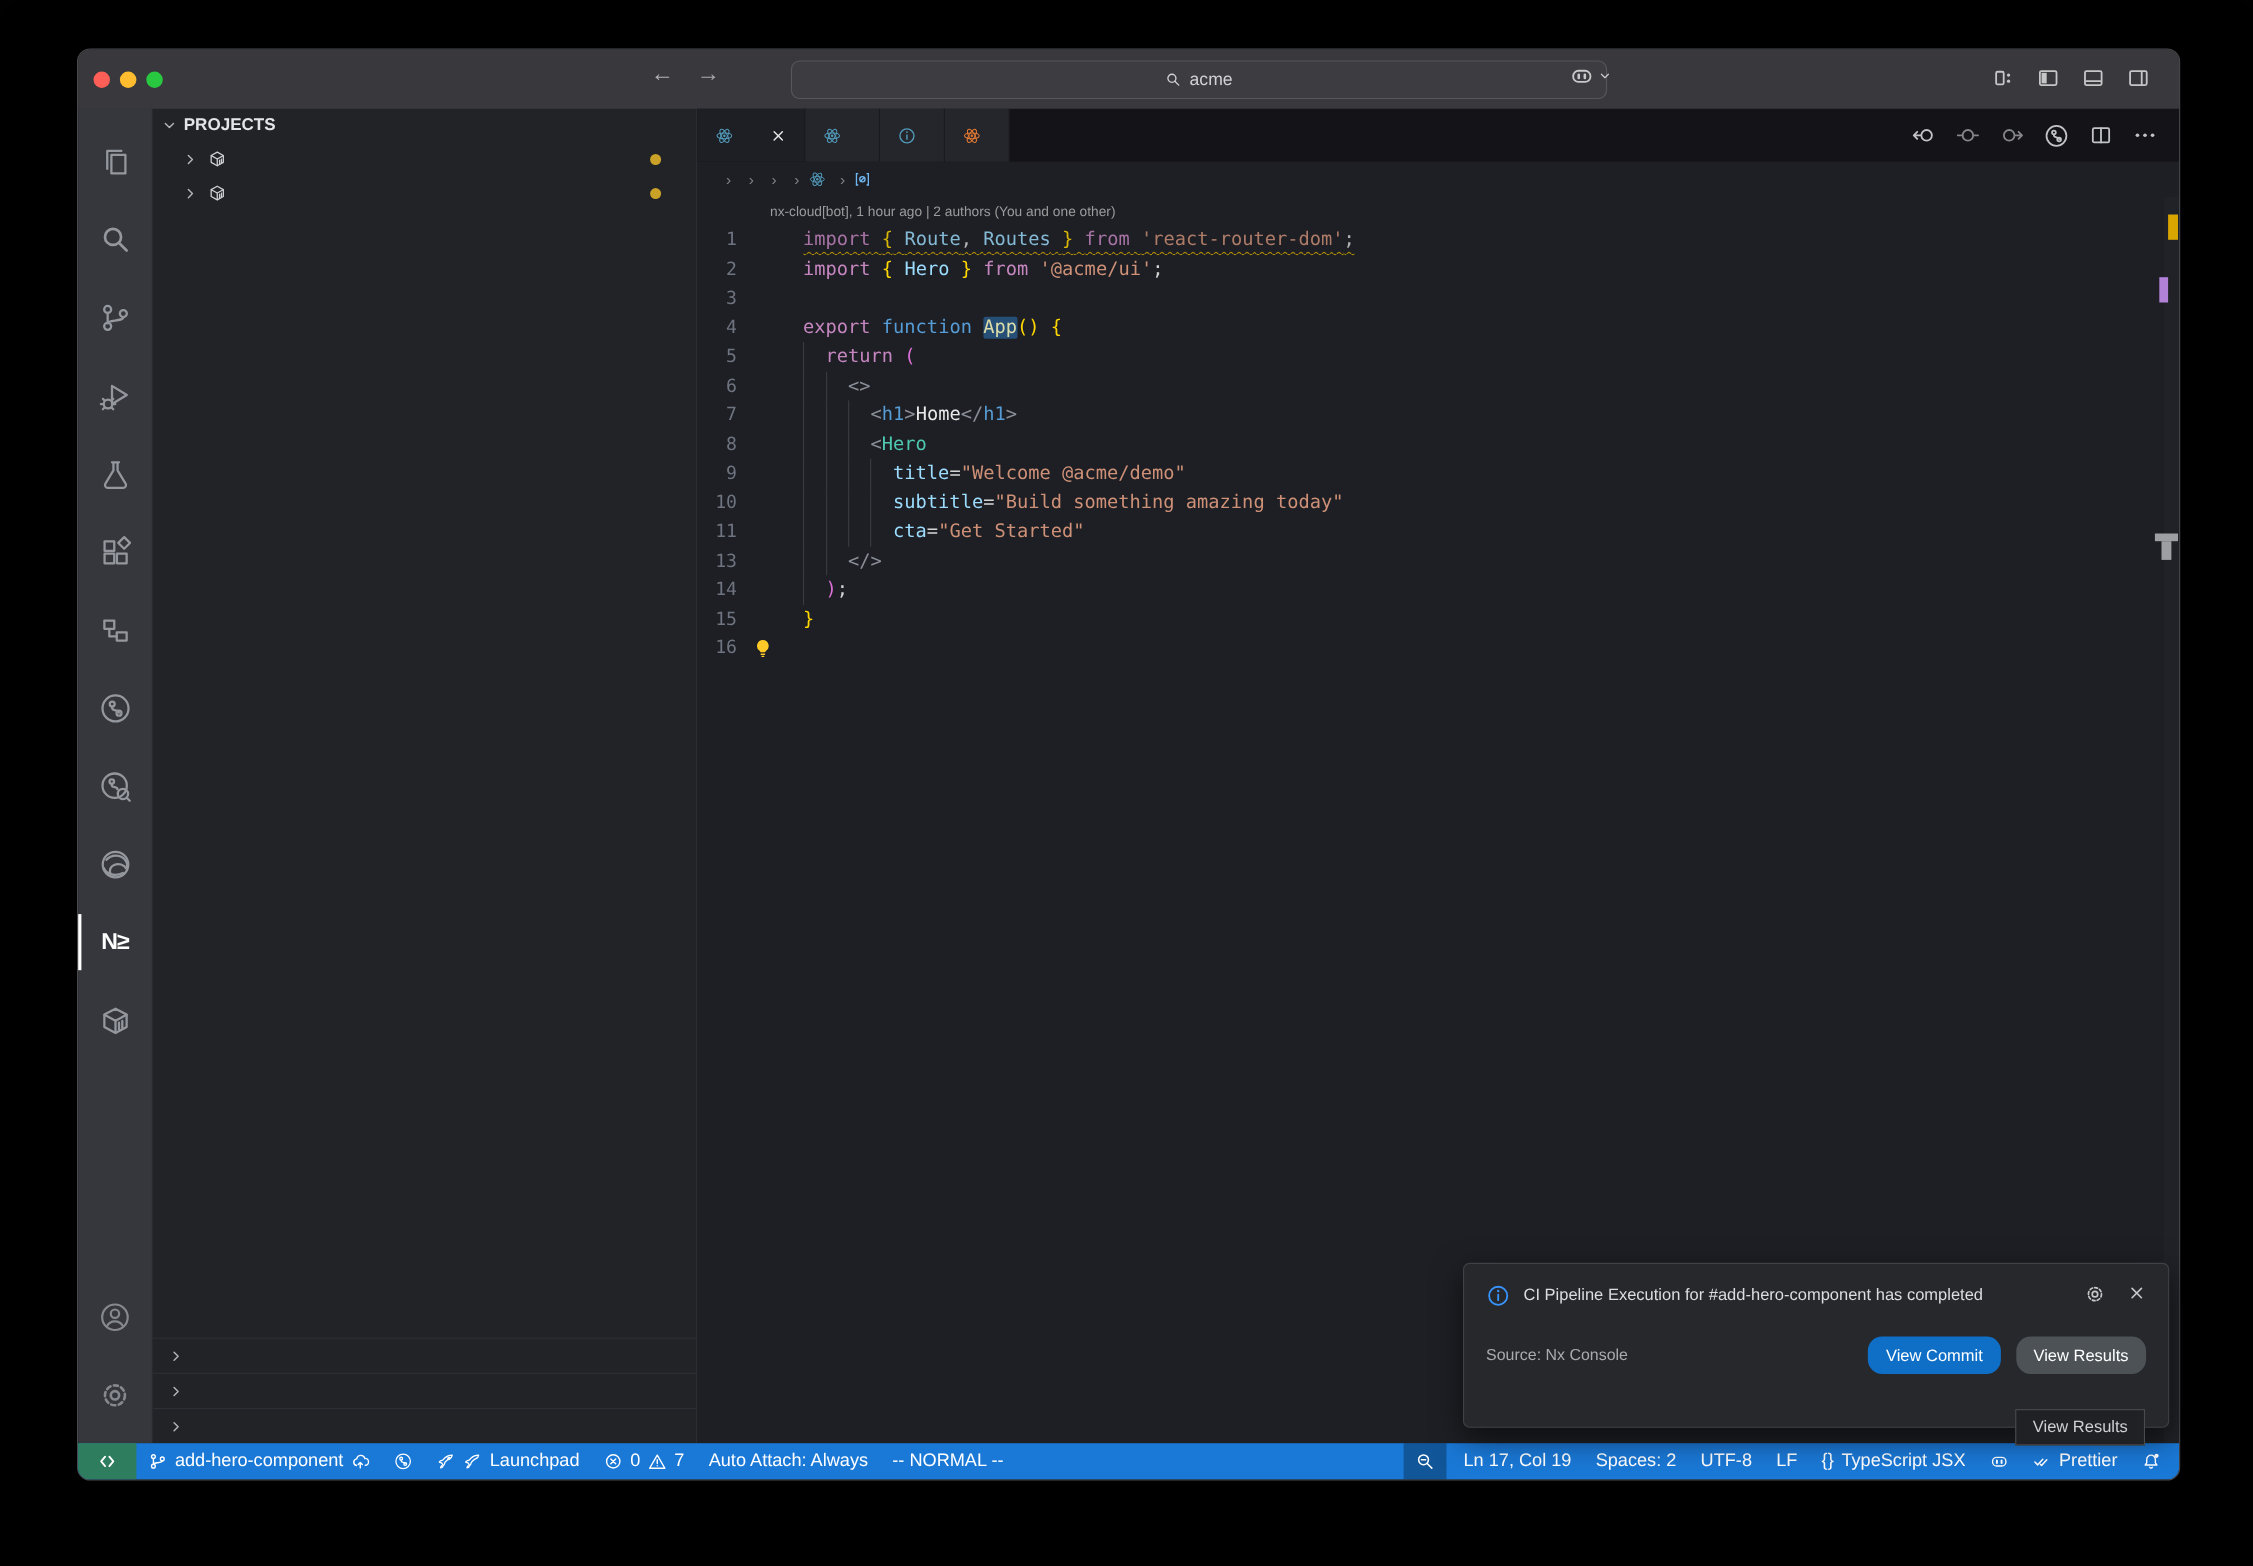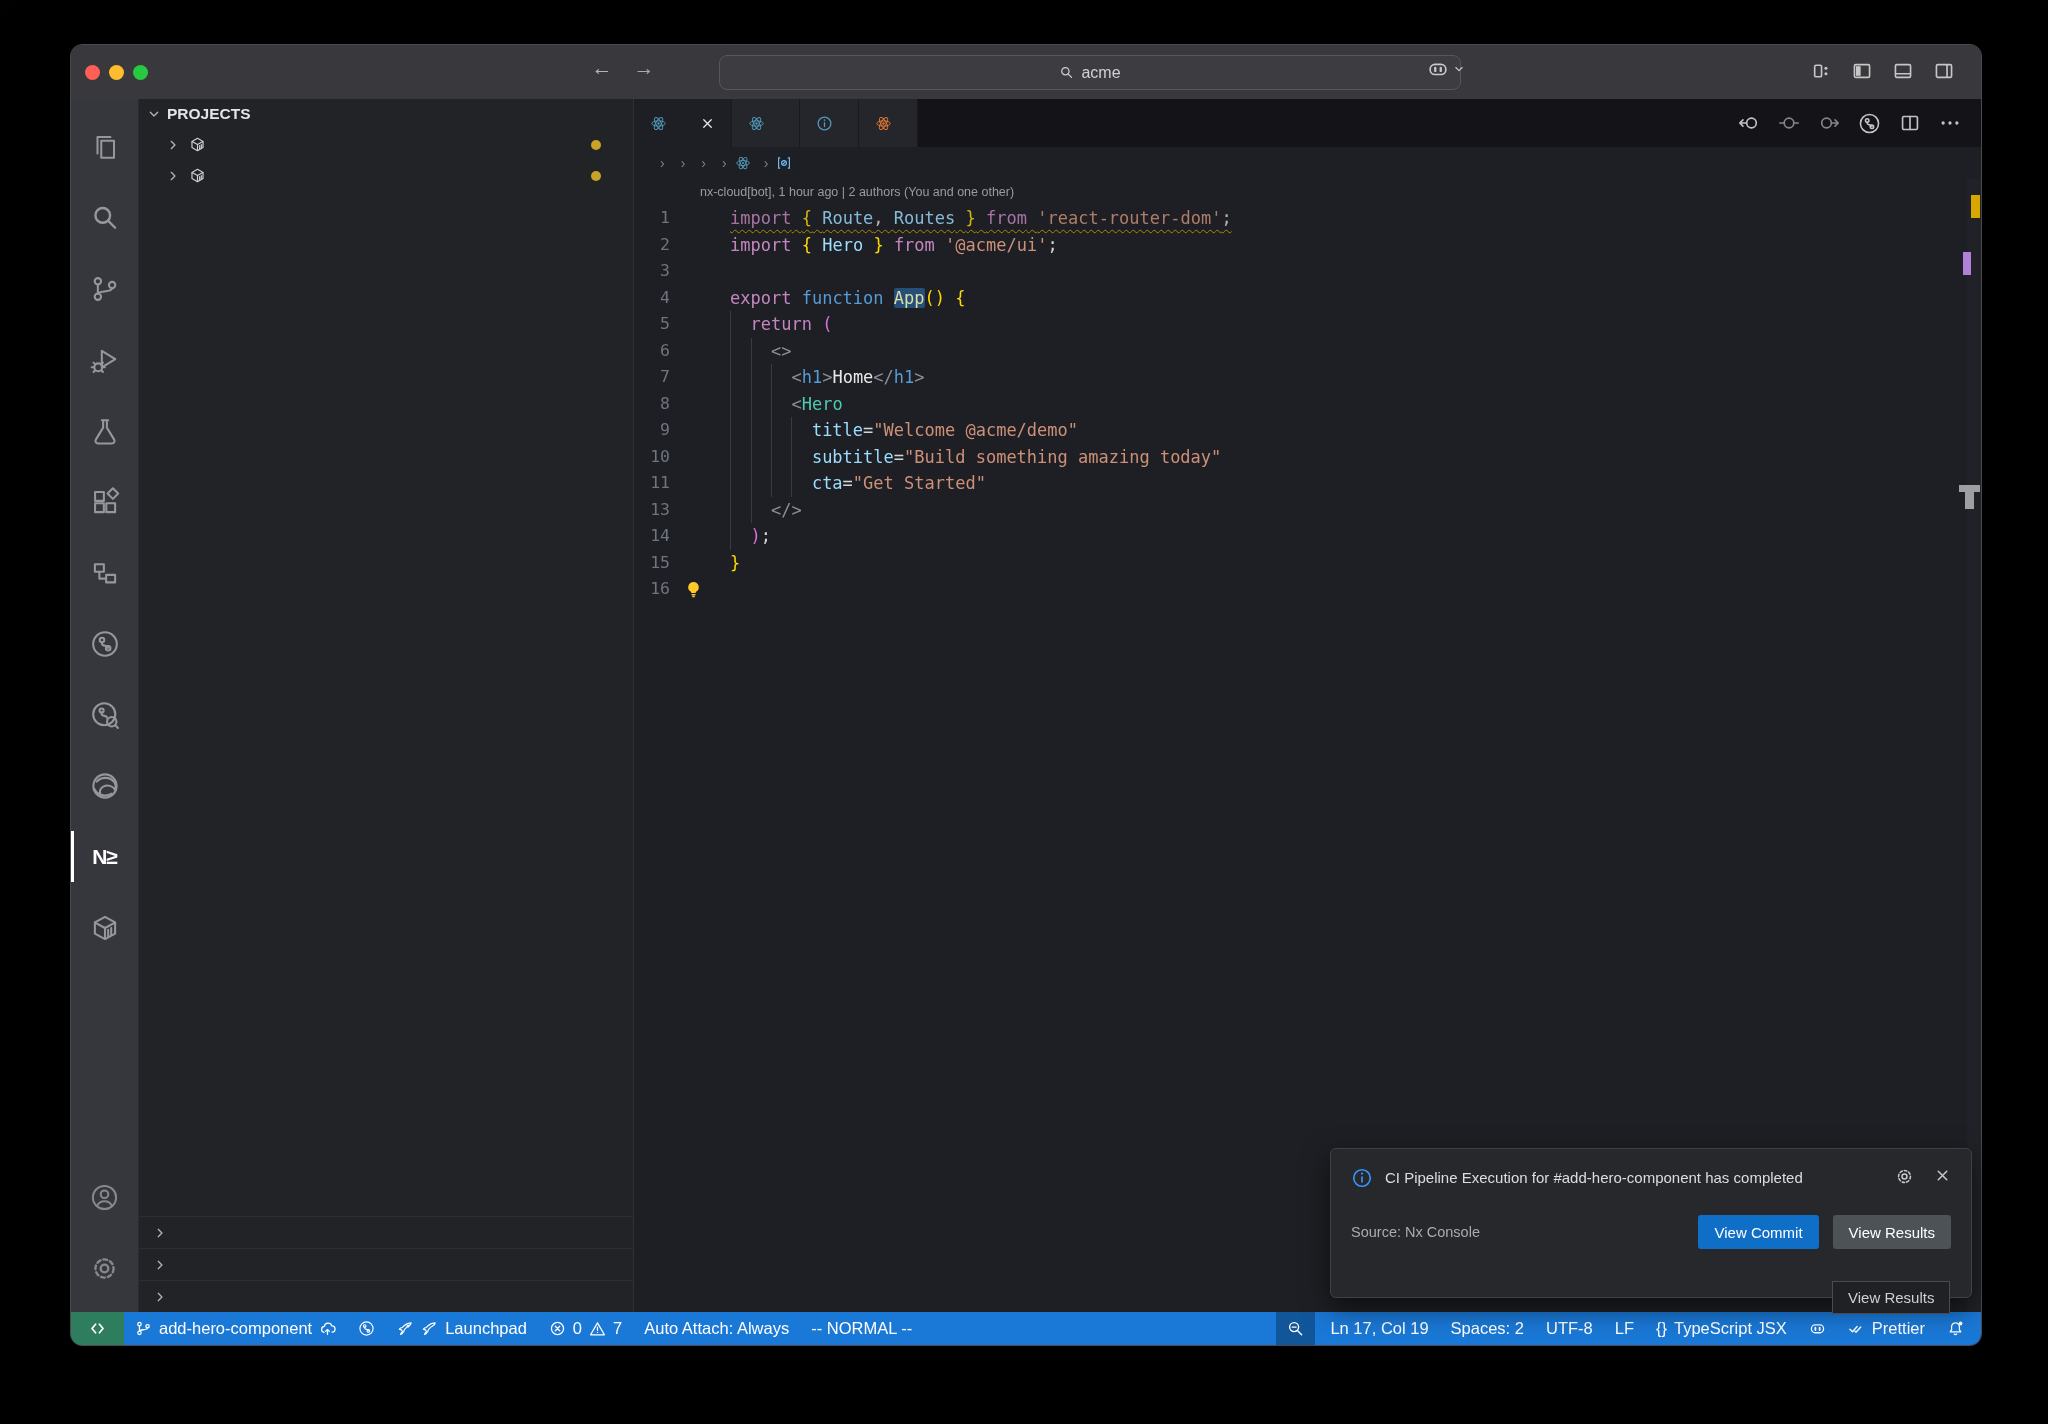--- a/index.html
+++ b/index.html
@@ -115,21 +115,21 @@
   
   #toast{position:absolute;left:1330px;top:1148px;width:642px;height:150px;background:#27282b;
          border:1px solid #404145;border-radius:6px;box-shadow:0 10px 28px rgba(0,0,0,.55);
          z-index:50;box-sizing:border-box;padding:18px 20px 14px 20px;color:#d8d9db;}
   #toast-head{display:flex;gap:12px;}
   #toast-msg{font-size:15px;line-height:22px;width:440px;color:#dcdde0;}
   #toast-icons{margin-left:auto;display:flex;gap:20px;color:#c7c8ca;}
   #toast-foot{display:flex;align-items:center;margin-top:26px;}
   #toast-source{font-size:14.5px;color:#ababaf;}
   #toast-btns{margin-left:auto;display:flex;gap:14px;}
-  .btn{height:34px;display:flex;align-items:center;padding:0 16px;font-size:15px;border-radius:3px;color:#fff;}
+  .btn{height:34px;display:flex;align-items:center;padding:0 16px;font-size:15px;border-radius:13px;color:#fff;}
   .btn.primary{background:#0f6fc7;}
   .btn.secondary{background:#4d5257;}
   #tooltip{position:absolute;left:1832px;top:1281px;z-index:60;background:#202124;border:1px solid #4a4b4f;
            padding:7px 15px;font-size:15px;color:#cfd0d3;white-space:nowrap;}
 </style>
 </head>
 <body>
 
 <div id="stage">
   <div id="window">

